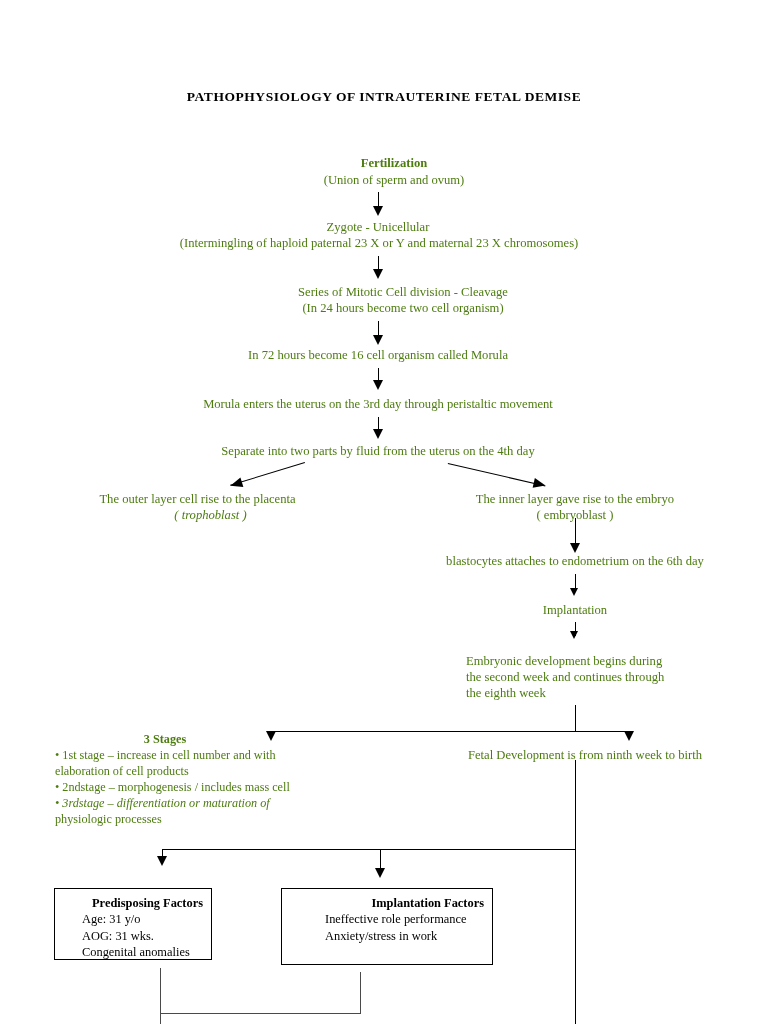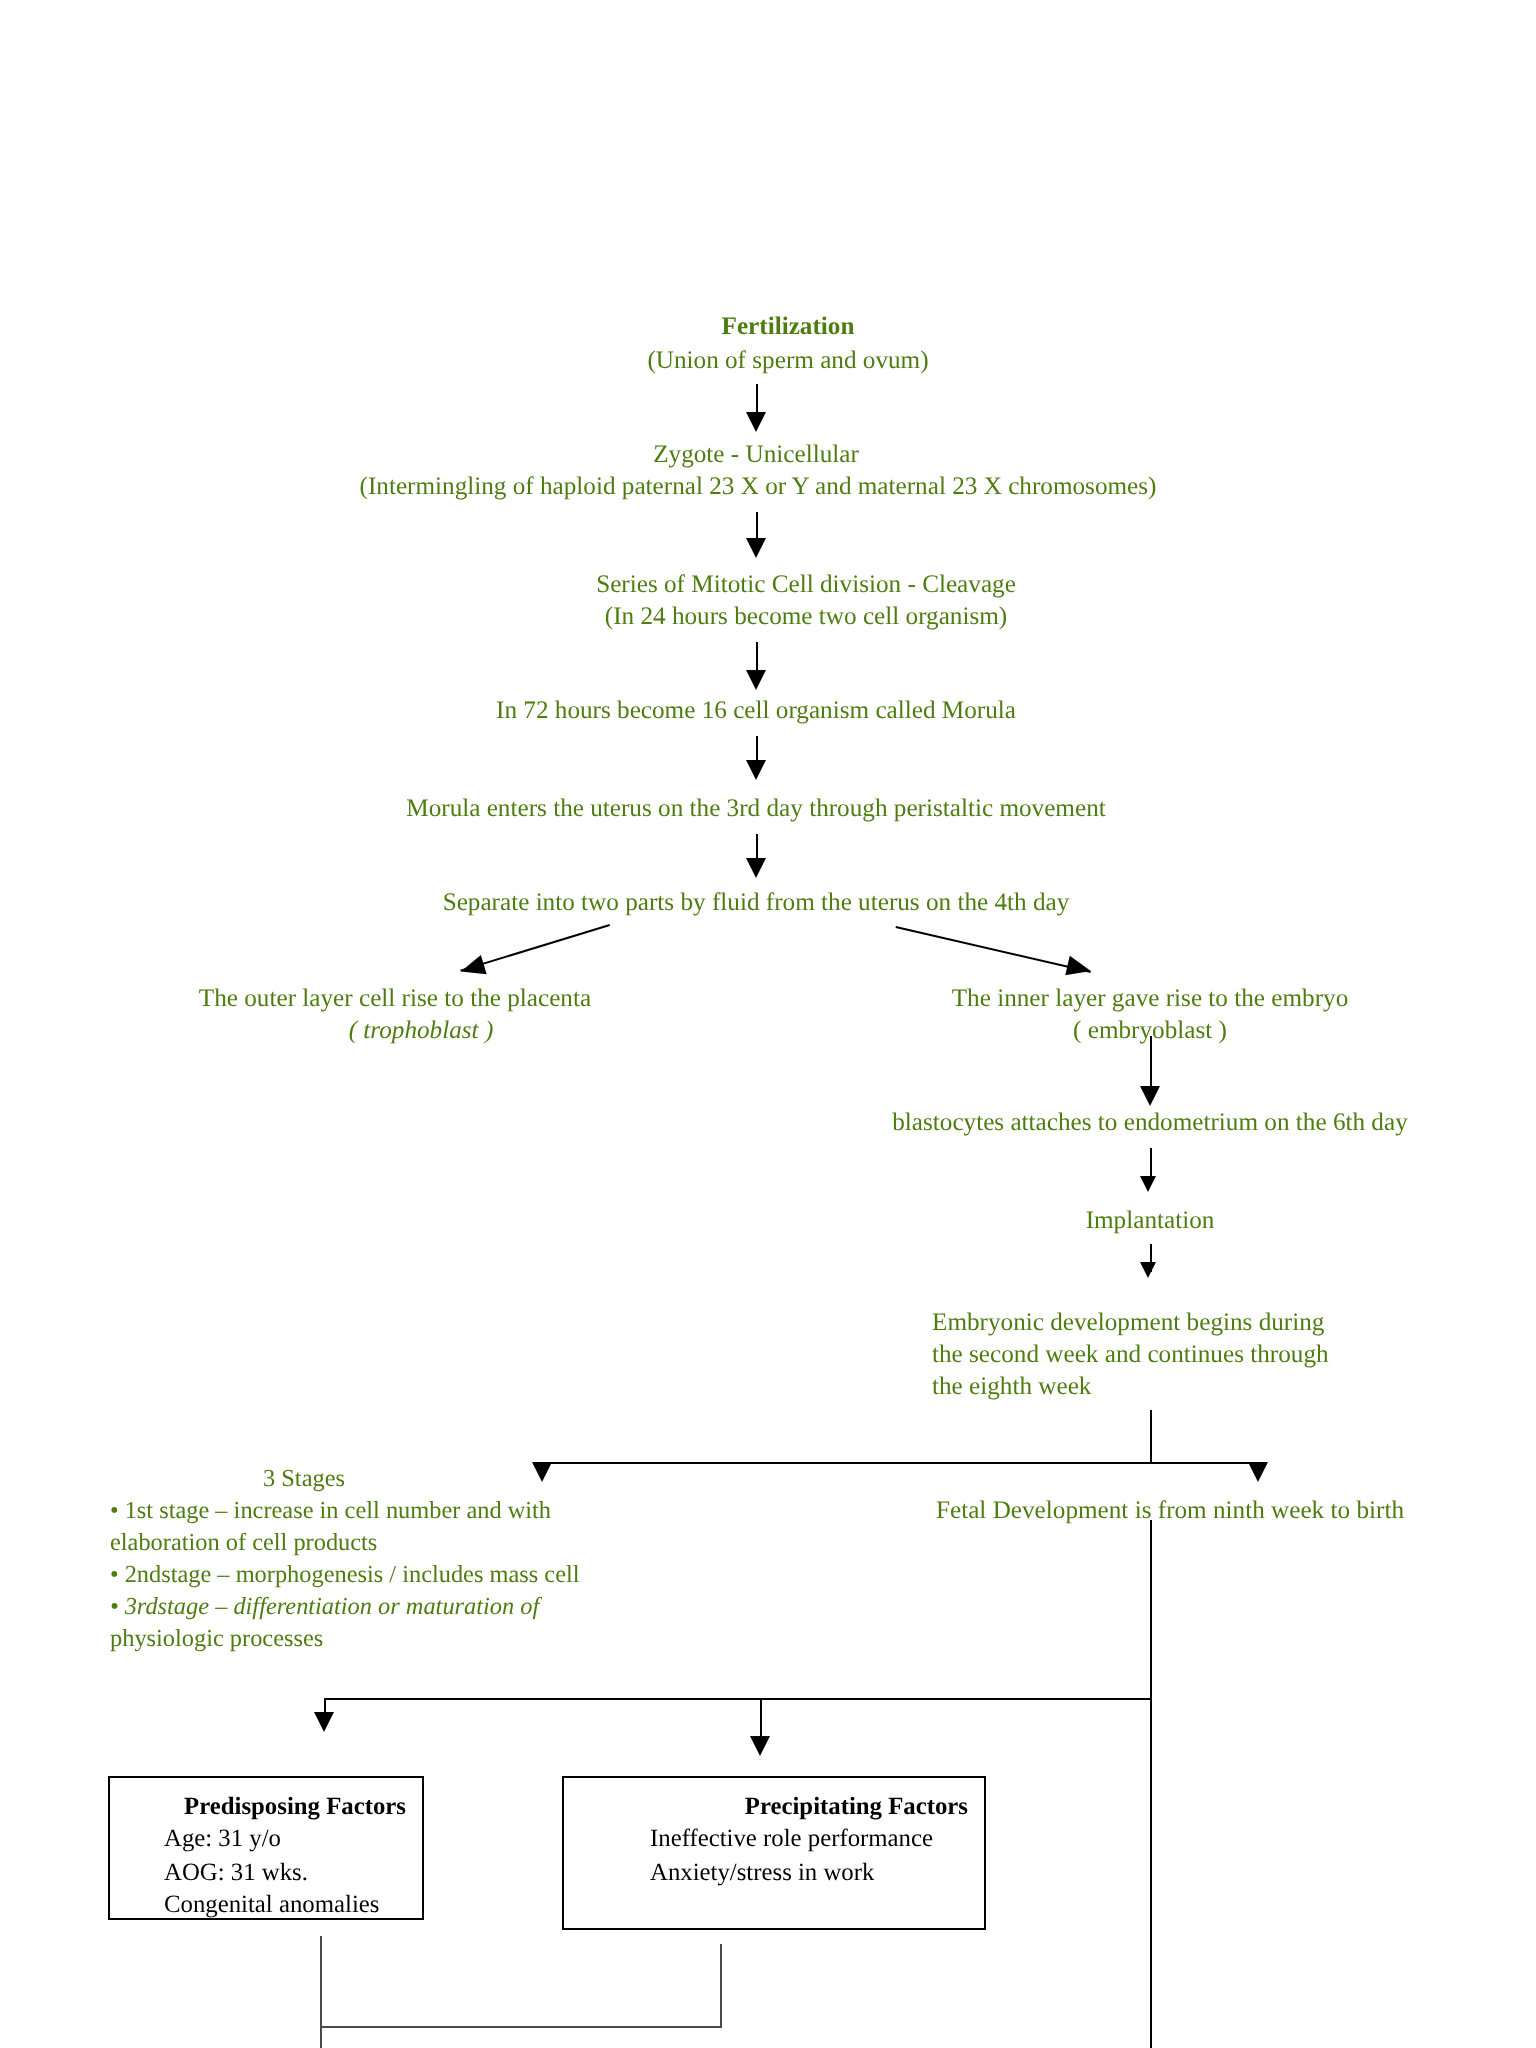--- a/index.html
+++ b/index.html
@@ -107,20 +107,21 @@
     line-height: 1.32;
     padding-left: 18px;
   }
   .factbox.precip .bitem { padding-left: 34px; }
 </style>
 </head>
 <body>
 
 <div id="page">
 
+  <div id="title">PATHOPHYSIOLOGY OF INTRAUTERINE FETAL DEMISE</div>
 
   <div class="node center bold t13" style="left:294px; top:155px; width:200px;">Fertilization</div>
   <div class="node center t13" style="left:294px; top:172px; width:200px;">(Union of sperm and ovum)</div>
 
   <div class="vline" style="left:378px; top:192px; height:18px;"></div>
   <div class="arrowhead" style="left:373px; top:206px;"></div>
 
   <div class="node center t13" style="left:278px; top:219px; width:200px;">Zygote - Unicellular</div>
   <div class="node center t13" style="left:104px; top:235px; width:550px;">(Intermingling of haploid paternal 23 X or Y and maternal 23 X chromosomes)</div>
 
@@ -177,21 +178,21 @@
   <div class="node left t13" style="left:466px; top:653px; width:250px;">Embryonic development begins during
 the second week and continues through
 the eighth week</div>
 
   <div class="vline" style="left:575px; top:705px; height:27px;"></div>
 
   <div class="hline" style="left:271px; top:731px; width:360px;"></div>
   <div class="arrowhead" style="left:266px; top:731px;"></div>
   <div class="arrowhead" style="left:624px; top:731px;"></div>
 
-  <div class="node center t12" style="left:87px; top:732px; width:130px;">3 Stages</div>
+  <div class="node center t12" style="left:100px; top:732px; width:130px;font-weight:bold;">3 Stages</div>
   <div class="node left t12" style="left:55px; top:748px; width:300px;">• 1st stage – increase in cell number and with</div>
   <div class="node left t12" style="left:55px; top:764px; width:300px;">elaboration of cell products</div>
   <div class="node left t12" style="left:55px; top:780px; width:320px;">• 2ndstage – morphogenesis / includes mass cell</div>
   <div class="node left t12" style="left:55px; top:796px; width:320px;font-style:italic;">• 3rdstage – differentiation or maturation of</div>
   <div class="node left t12" style="left:55px; top:812px; width:320px;">physiologic processes</div>
 
   <div class="node center t13" style="left:440px; top:747px; width:290px;">Fetal Development is from ninth week to birth</div>
 
   <div class="vline" style="left:575px; top:760px; height:264px;"></div>
 
@@ -202,21 +203,21 @@
   <div class="arrowhead" style="left:375px; top:868px;"></div>
 
   <div class="factbox" style="left:54px; top:888px; width:158px; height:72px;">
     <div class="bhead">Predisposing Factors</div>
     <div class="bitem">Age: 31 y/o</div>
     <div class="bitem">AOG: 31 wks.</div>
     <div class="bitem">Congenital anomalies</div>
   </div>
 
   <div class="factbox precip" style="left:281px; top:888px; width:212px; height:77px;">
-    <div class="bhead">Precipitating Factors</div>
+    <div class="bhead">Implantation Factors</div>
     <div class="bitem">Ineffective role performance</div>
     <div class="bitem">Anxiety/stress in work</div>
   </div>
 
   <div class="vline" style="left:160px; top:968px; height:56px; background:#4a4a4a;"></div>
   <div class="vline" style="left:360px; top:972px; height:41px; background:#4a4a4a;"></div>
   <div class="hline" style="left:160px; top:1013px; width:201px; background:#4a4a4a;"></div>
 
 </div>
 

